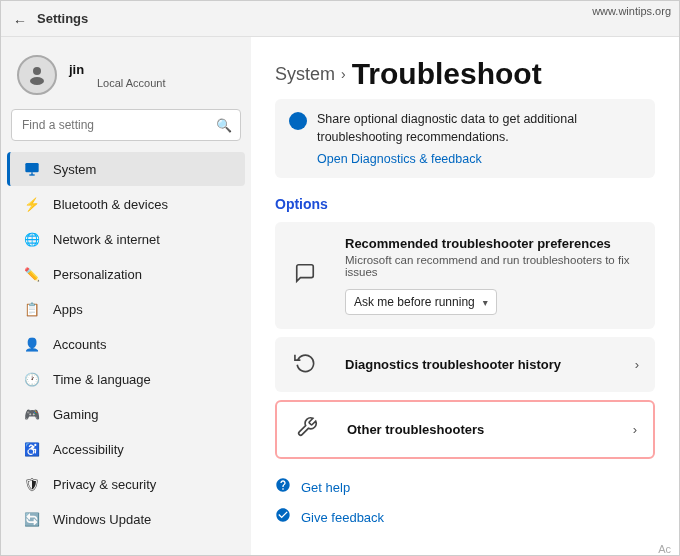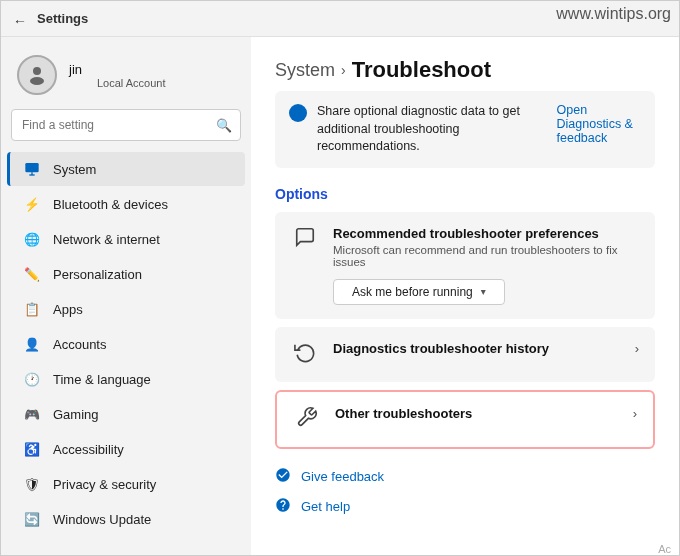--- a/index.html
+++ b/index.html
@@ -45,21 +45,21 @@
       font-size: 13px;
       color: #333;
       font-weight: 700;
     }
 
     
     .watermark {
       position: absolute;
       top: 4px;
       right: 8px;
-      font-size: 16px;
+      font-size: 11px;
       color: #555;
       z-index: 10;
     }
 
     
     .main-layout {
       display: flex;
       flex: 1;
       overflow: hidden;
     }
@@ -96,21 +96,21 @@
       color: #666;
     }
 
     .user-info {
       display: flex;
       flex-direction: column;
     }
 
     .user-name {
       font-size: 13px;
-      font-weight: 400;
+      font-weight: 700;
       color: #111;
     }
 
     .user-type {
       font-size: 11px;
       color: #555;
       margin-left: 28px;
     }
 
     
@@ -198,21 +198,21 @@
       color: #555;
       font-weight: 400;
     }
 
     .breadcrumb-arrow {
       font-size: 14px;
       color: #555;
     }
 
     .breadcrumb-current {
-      font-size: 22px;
+      font-size: 30px;
       font-weight: 700;
       color: #111;
     }
 
     
     .info-banner {
       background: #f5f5f5;
       border-radius: 6px;
       padding: 12px 14px;
       margin-bottom: 18px;
@@ -225,21 +225,21 @@
       width: 18px;
       height: 18px;
       border-radius: 50%;
       background: #0067c0;
       flex-shrink: 0;
       margin-top: 1px;
     }
 
     .info-text-block {
       display: flex;
-      flex-direction: row;
+      flex-direction: column;
       gap: 6px;
     }
 
     .info-text {
       font-size: 12.5px;
       color: #222;
       line-height: 1.4;
     }
 
     .info-link {
@@ -257,21 +257,22 @@
       margin-bottom: 10px;
     }
 
     .option-card {
       background: #f5f5f5;
       border-radius: 6px;
       padding: 14px 16px;
       margin-bottom: 8px;
       cursor: pointer;
       display: flex;
-      gap: 14px;
+      align-items: center;
+      gap: 26px;
       position: relative;
     }
 
     .option-card.highlighted {
       border: 2px solid #fca5a5;
       background: #fff;
     }
 
     .option-icon {
       font-size: 20px;
@@ -308,21 +309,21 @@
     .dropdown-select {
       margin-top: 8px;
       display: flex;
       align-items: center;
       gap: 0;
     }
 
     .dropdown-btn {
       border: 1px solid #ccc;
       border-radius: 4px;
-      padding: 5px 18px;
+      padding: 5px 8px;
       background: #fff;
       font-size: 12px;
       cursor: pointer;
       display: flex;
       align-items: center;
       gap: 8px;
       color: #222;
     }
 
     .dropdown-arrow {
@@ -521,33 +522,33 @@
         <div class="option-content">
           <span class="option-title">Other troubleshooters</span>
         </div>
         <span class="option-chevron">›</span>
       </div>
 
       <div class="footer-links">
         <div class="footer-link-item">
           <span class="footer-link-icon">
             <svg width="16" height="16" viewBox="0 0 24 24" fill="#0067c0">
+              <path d="M12 2C6.48 2 2 6.48 2 12s4.48 10 10 10 10-4.48 10-10S17.52 2 12 2zm1 17h-2v-2h2v2zm2.07-7.75l-.9.92C13.45 12.9 13 13.5 13 15h-2v-.5c0-1.1.45-2.1 1.17-2.83l1.24-1.26c.37-.36.59-.86.59-1.41 0-1.1-.9-2-2-2s-2 .9-2 2H8c0-2.21 1.79-4 4-4s4 1.79 4 4c0 .88-.36 1.68-.93 2.25z"></path>
+            </svg>
+          </span>
+          <span class="footer-link-text">Get help</span>
+        </div>
+        <div class="footer-link-item">
+          <span class="footer-link-icon">
+            <svg width="16" height="16" viewBox="0 0 24 24" fill="#0067c0">
               <path d="M12 2C6.48 2 2 6.48 2 12s4.48 10 10 10 10-4.48 10-10S17.52 2 12 2zm-2 15l-5-5 1.41-1.41L10 14.17l7.59-7.59L19 8l-9 9z"></path>
             </svg>
           </span>
           <span class="footer-link-text">Give feedback</span>
         </div>
-        <div class="footer-link-item">
-          <span class="footer-link-icon">
-            <svg width="16" height="16" viewBox="0 0 24 24" fill="#0067c0">
-              <path d="M12 2C6.48 2 2 6.48 2 12s4.48 10 10 10 10-4.48 10-10S17.52 2 12 2zm1 17h-2v-2h2v2zm2.07-7.75l-.9.92C13.45 12.9 13 13.5 13 15h-2v-.5c0-1.1.45-2.1 1.17-2.83l1.24-1.26c.37-.36.59-.86.59-1.41 0-1.1-.9-2-2-2s-2 .9-2 2H8c0-2.21 1.79-4 4-4s4 1.79 4 4c0 .88-.36 1.68-.93 2.25z"></path>
-            </svg>
-          </span>
-          <span class="footer-link-text">Get help</span>
-        </div>
       </div>
 
     </div>
 
   </div>
 
   <div class="activate-badge">Ac</div>
 
 </div>
 

